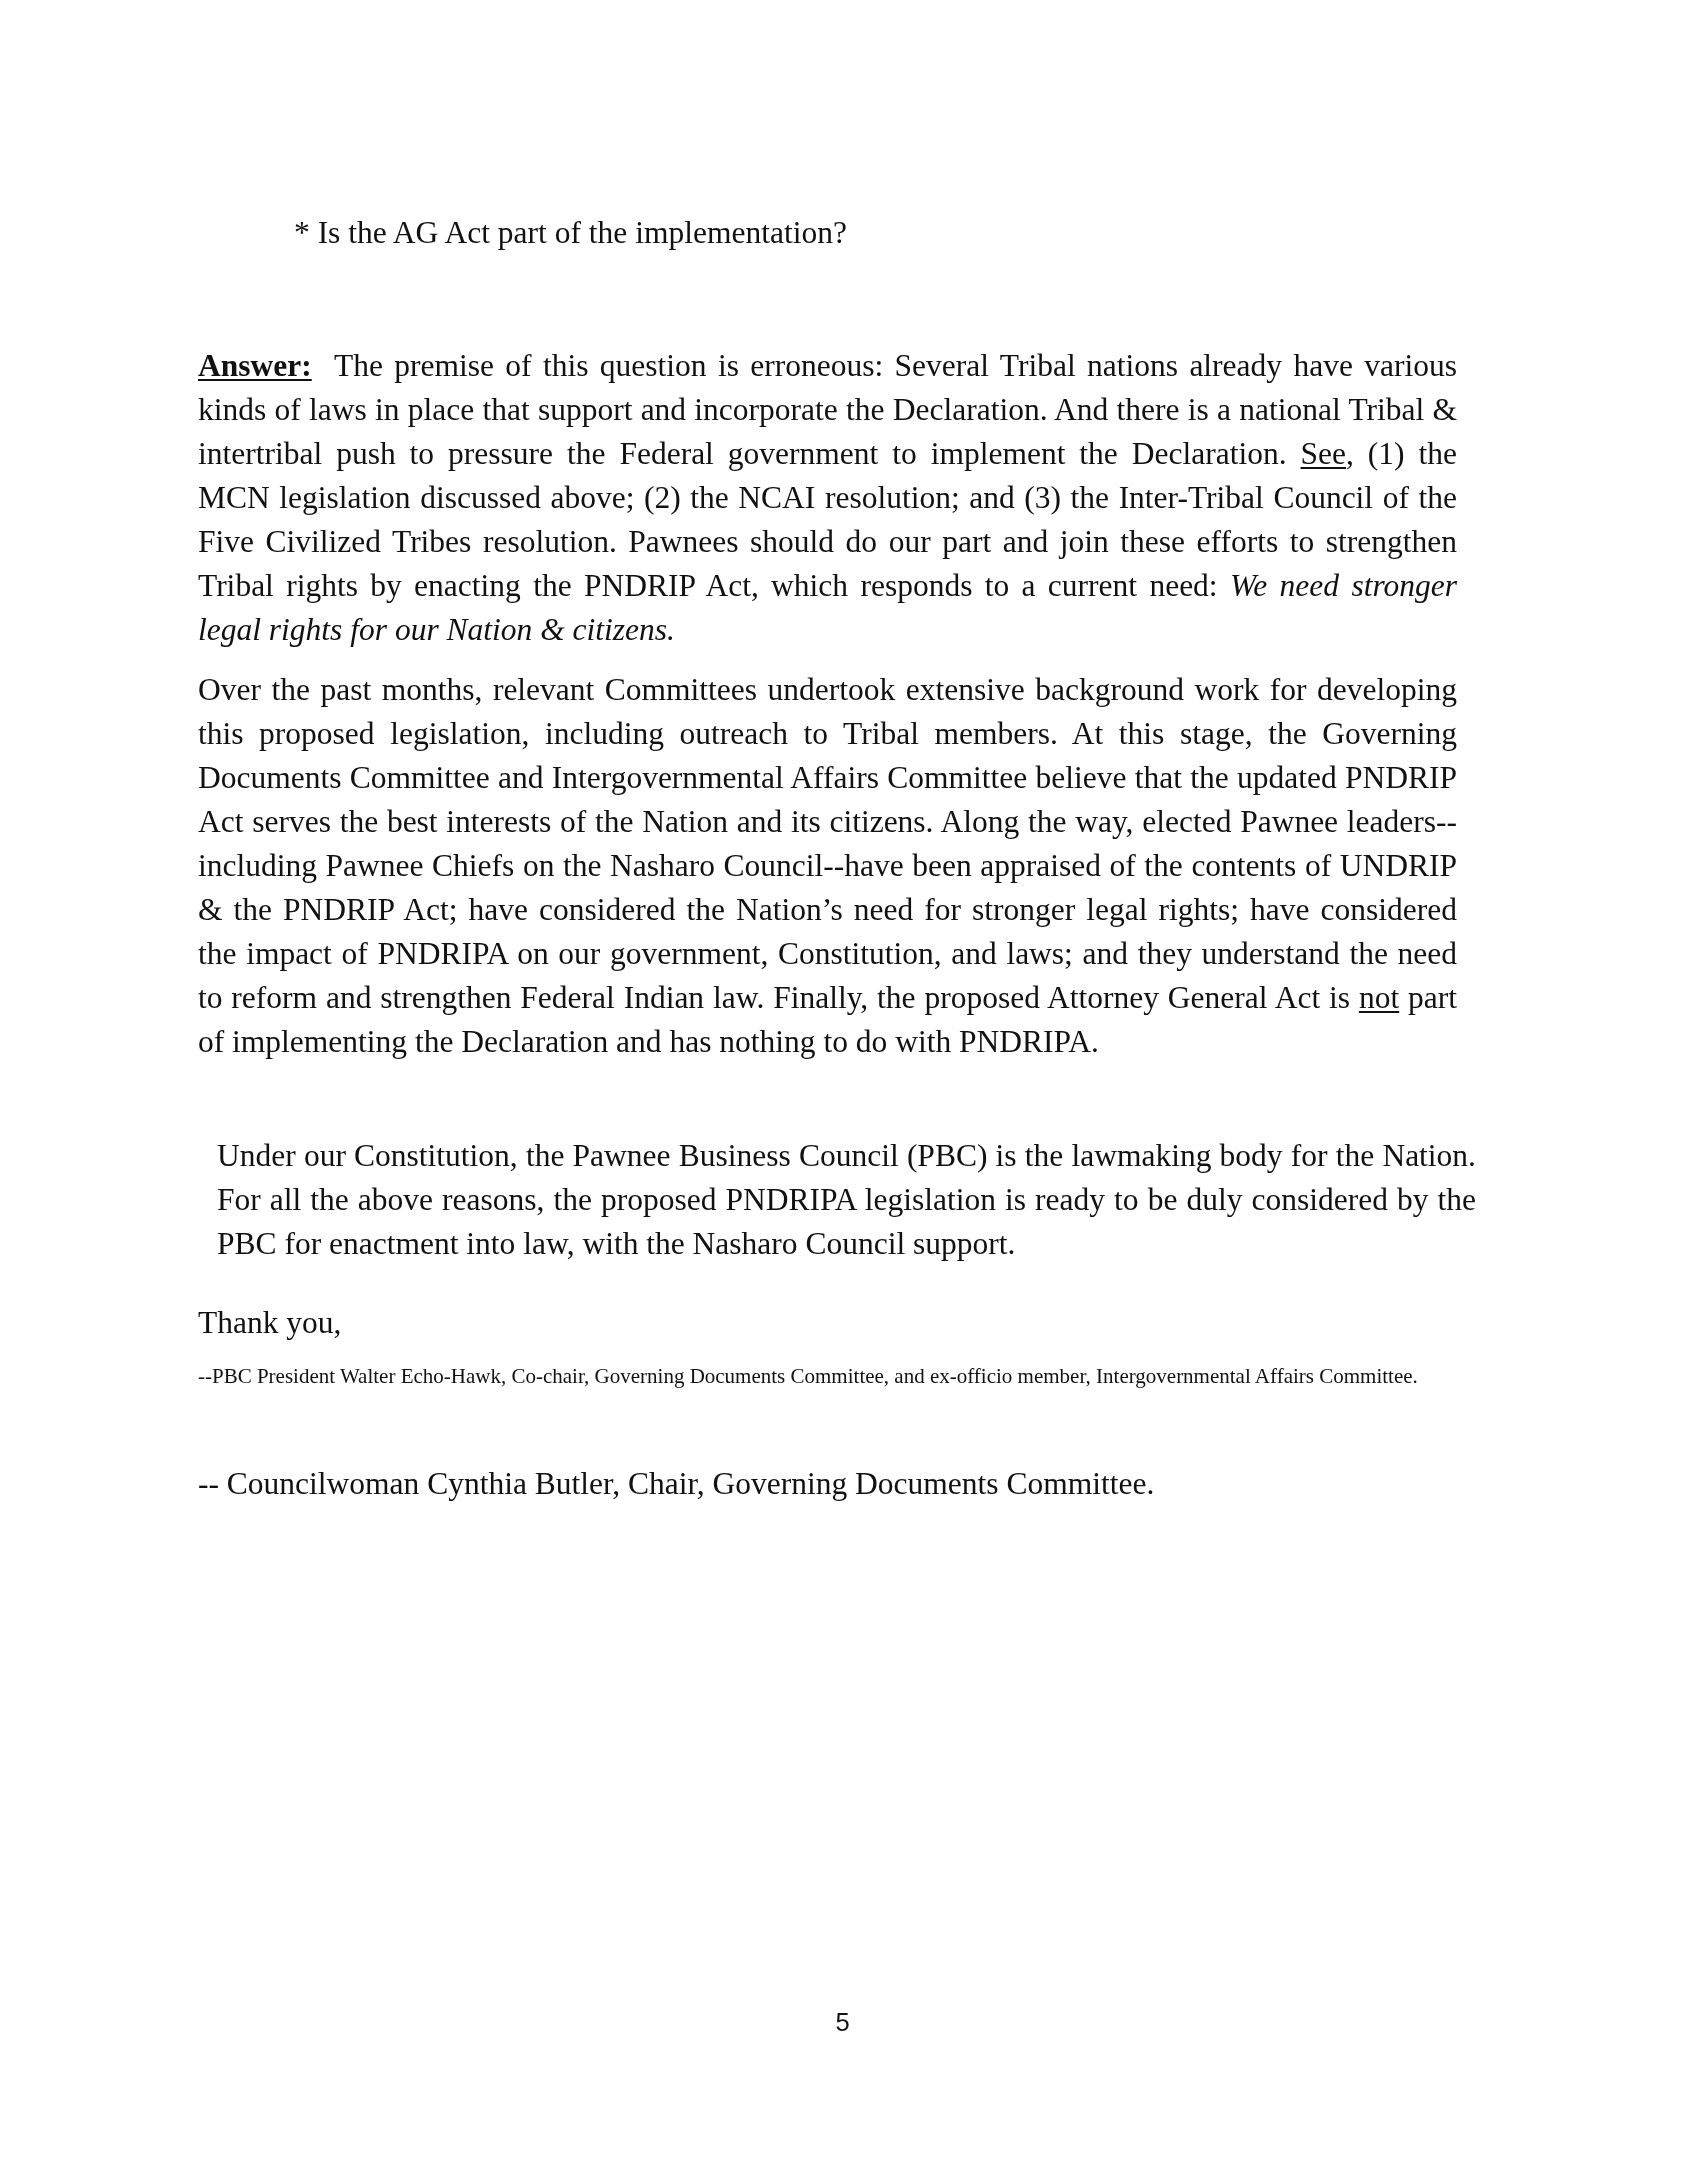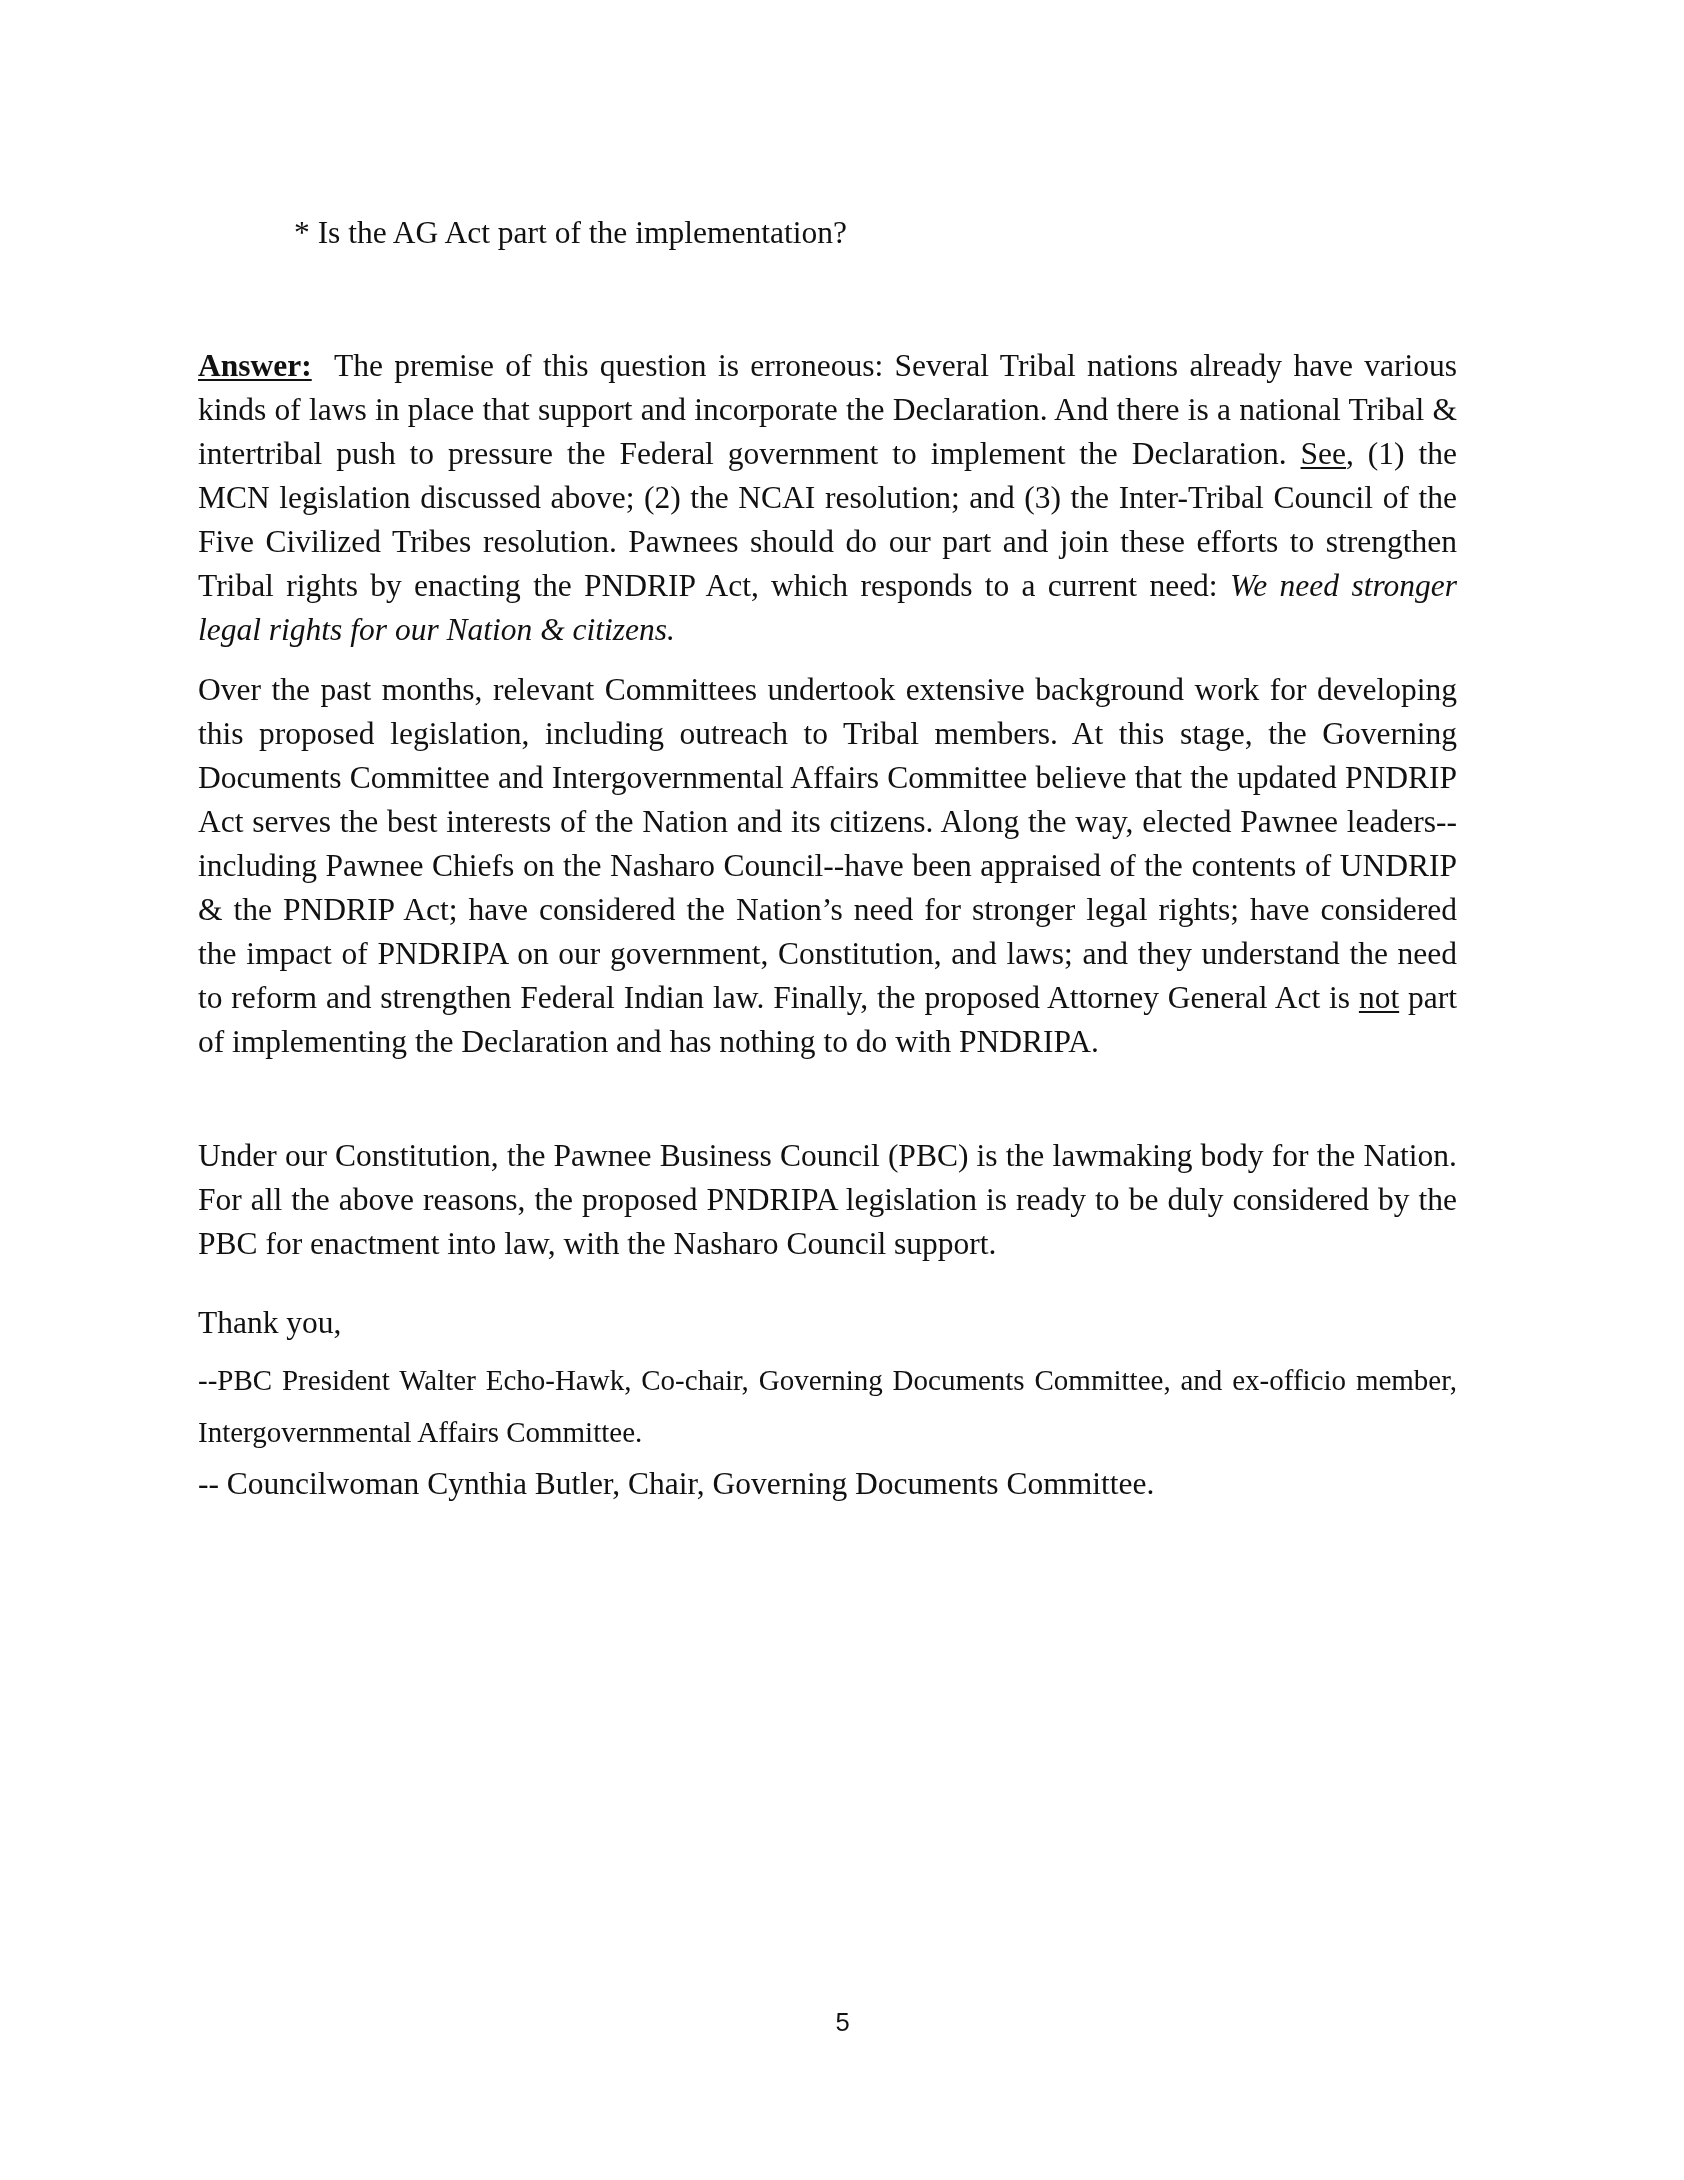--- a/index.html
+++ b/index.html
@@ -8,40 +8,40 @@
   .page { position:absolute; left:0; top:16px; width:1616px; height:2181px; background:#fff; }
   .line { position:absolute; font-size:31.5px; line-height:44px; white-space:nowrap; }
   .block { position:absolute; left:198px; width:1259px; font-size:31.5px; line-height:44px;
            text-align:justify; text-align-last:left; }
   .indent { left:294px; }
   u { text-decoration:underline; text-underline-offset:3.4px; text-decoration-thickness:1.7px; }
   b { font-weight:bold; }
   i { font-style:italic; }
   .pnum { position:absolute; top:1992px; left:0; width:1685px; text-align:center;
           font-family:"Liberation Sans","DejaVu Sans",sans-serif; font-size:25.6px; }
-  .sig { position:absolute; left:198px; width:1259px; font-size:29px; line-height:52px;
+  .sig { position:absolute; left:198px; width:1259px; font-size:21px; line-height:44px;
          text-align:justify; text-align-last:left; }
 </style>
 </head>
 <body>
 
 <div class="page">
 
   <div class="line indent" style="top:195px;">* Is the AG Act part of the implementation?</div>
 
   <div class="block" style="top:328px;">
     <b><u>Answer:</u></b>&nbsp;
     <span>The premise of this question is erroneous: Several Tribal nations already have various kinds of laws in place that support and incorporate the Declaration. And there is a national Tribal &amp; intertribal push to pressure the Federal government to implement the Declaration. </span><u>See</u><span>, (1) the MCN legislation discussed above; (2) the NCAI resolution; and (3) the Inter-Tribal Council of the Five Civilized Tribes resolution. Pawnees should do our part and join these efforts to strengthen Tribal rights by enacting the PNDRIP Act, which responds to a current need: </span><i>We need stronger legal rights for our Nation &amp; citizens.</i>
   </div>
 
   <div class="block" style="top:652px;">
     <span>Over the past months, relevant Committees undertook extensive background work for developing this proposed legislation, including outreach to Tribal members. At this stage, the Governing Documents Committee and Intergovernmental Affairs Committee believe that the updated PNDRIP Act serves the best interests of the Nation and its citizens. Along the way, elected Pawnee leaders--including Pawnee Chiefs on the Nasharo Council--have been appraised of the contents of UNDRIP &amp; the PNDRIP Act; have considered the Nation’s need for stronger legal rights; have considered the impact of PNDRIPA on our government, Constitution, and laws; and they understand the need to reform and strengthen Federal Indian law. Finally, the proposed Attorney General Act is </span><u>not</u><span> part of implementing the Declaration and has nothing to do with PNDRIPA.</span>
   </div>
 
-  <div class="block" style="top:1118px;">Under our Constitution, the Pawnee Business Council (PBC) is the lawmaking body for the Nation. For all the above reasons, the proposed PNDRIPA legislation is ready to be duly considered by the PBC for enactment into law, with the Nasharo Council support.</div>
+  <div class="block" style="top:1118px;margin-left:19px;">Under our Constitution, the Pawnee Business Council (PBC) is the lawmaking body for the Nation. For all the above reasons, the proposed PNDRIPA legislation is ready to be duly considered by the PBC for enactment into law, with the Nasharo Council support.</div>
 
   <div class="line" style="left:198px; top:1273px;margin-top:12px;">Thank you,</div>
 
   <div class="sig" style="top:1338px;">--PBC President Walter Echo-Hawk, Co-chair, Governing Documents Committee, and ex-officio member, Intergovernmental Affairs Committee.</div>
   <div class="line" style="left:198px; top:1446px;">-- Councilwoman Cynthia Butler, Chair, Governing Documents Committee.</div>
 
   <div class="pnum">5</div>
 </div>
 
 

